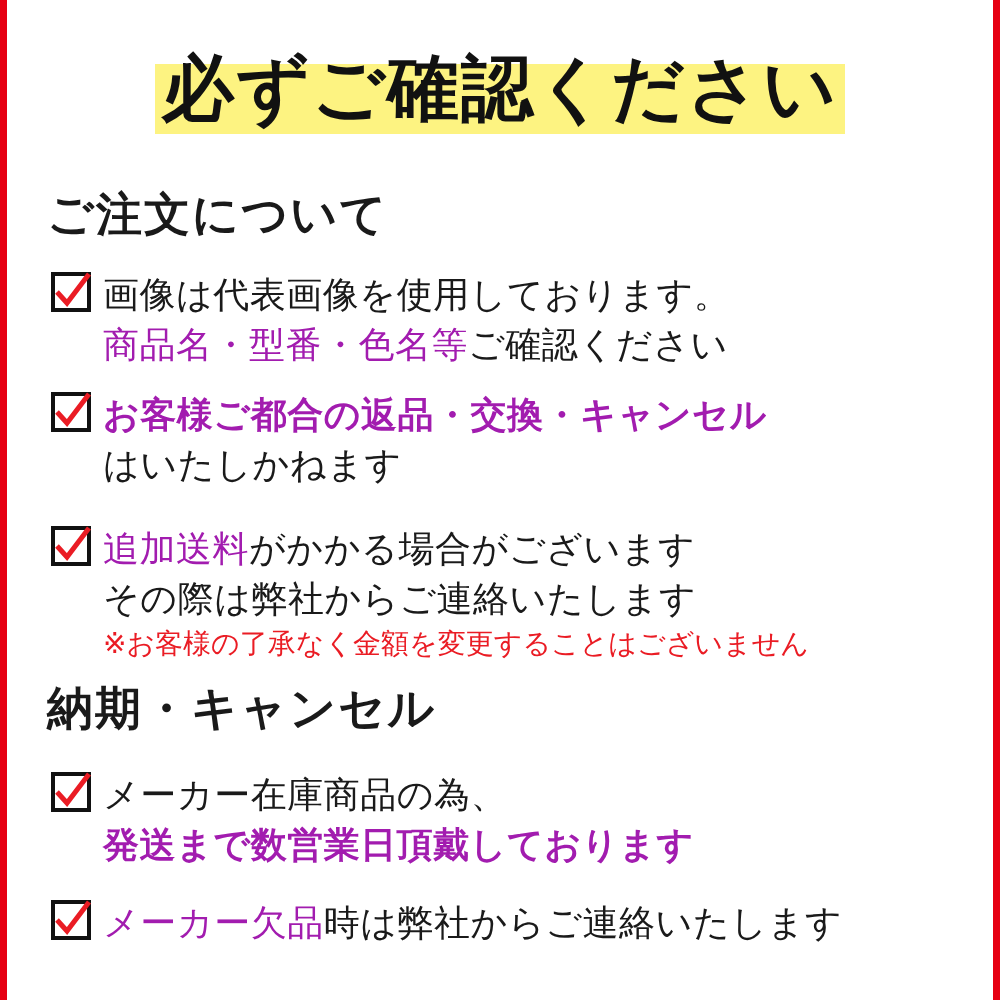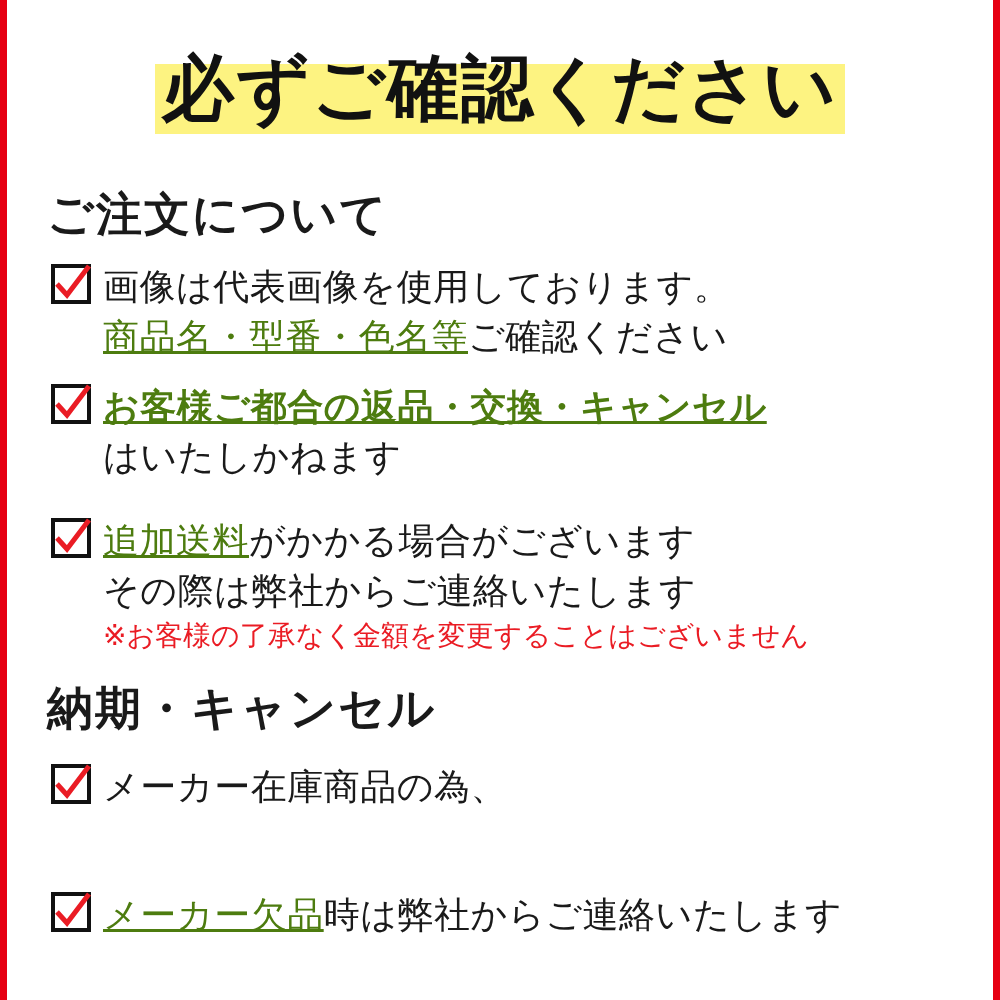--- a/index.html
+++ b/index.html
@@ -73,42 +73,42 @@
     white-space: nowrap;
   }
   #heading-order { top: 184px; }
   #heading-stock { top: 678px; }
 
   
   .item {
     position: absolute;
     left: 44px;
     right: 30px;
+    margin-top: 8px;
   }
   .check-icon {
     position: absolute;
     left: 0;
     top: 2px;
     width: 40px;
     height: 40px;
   }
   .item-lines {
     margin-left: 52px;
   }
   .line {
     font-size: 36px;
     line-height: 50px;
     color: #1a1a1a;
     white-space: nowrap;
     letter-spacing: 0.5px;
   }
   .line.red,
   .red {
-    color: #4d7c0f;
-    text-decoration: underline;
+    color: #a21caf;
   }
   .line.bold {
     font-weight: bold;
   }
   .note {
     font-size: 28px;
     line-height: 40px;
     color: #ea1c24;
     white-space: nowrap;
     letter-spacing: 0px;
@@ -177,20 +177,21 @@
 
     <div class="item" id="item-4">
       <span class="check-icon">
         <svg width="40" height="40" viewBox="0 0 40 40">
           <rect x="2" y="2" width="36" height="36" fill="#ffffff" stroke="#111111" stroke-width="4"></rect>
           <path d="M6 20 L16 31 L38 2" fill="none" stroke="#ea1c24" stroke-width="5"></path>
         </svg>
       </span>
       <div class="item-lines">
         <div class="line">メーカー在庫商品の為、</div>
+        <div class="line red bold">発送まで数営業日頂戴しております</div>
       </div>
     </div>
 
     <div class="item" id="item-5">
       <span class="check-icon">
         <svg width="40" height="40" viewBox="0 0 40 40">
           <rect x="2" y="2" width="36" height="36" fill="#ffffff" stroke="#111111" stroke-width="4"></rect>
           <path d="M6 20 L16 31 L38 2" fill="none" stroke="#ea1c24" stroke-width="5"></path>
         </svg>
       </span>

